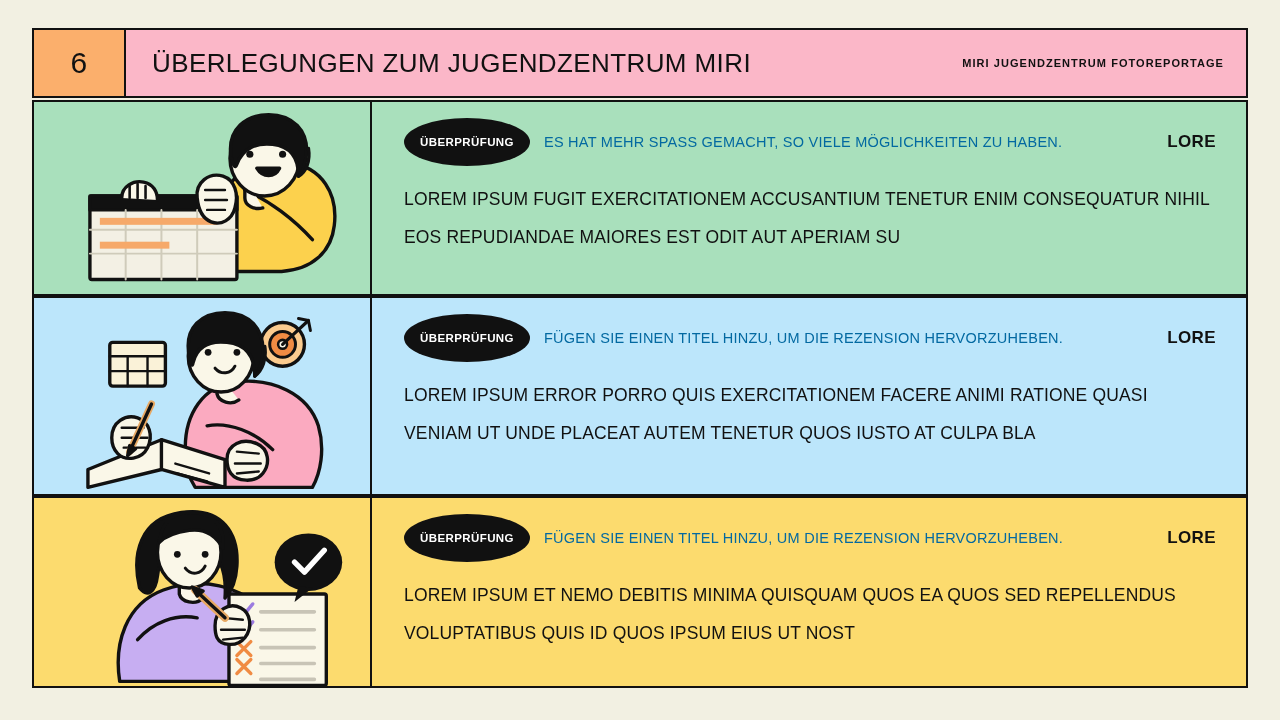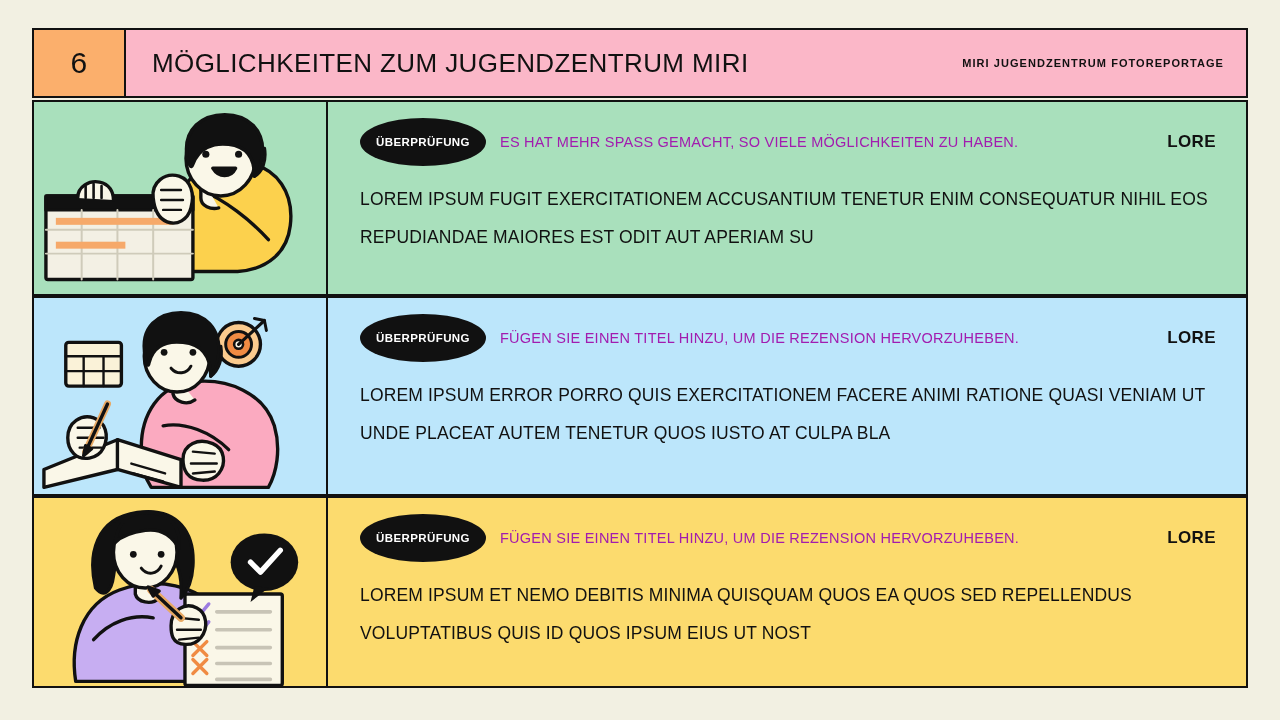--- a/index.html
+++ b/index.html
@@ -71,20 +71,21 @@
   }
 
   
   .row {
     position: absolute;
     left: 32px;
     width: 1216px;
     display: flex;
     box-sizing: border-box;
     border: 2px solid #111111;
+    padding-left: 44px;
   }
   #row-0 { top: 100px;  height: 196px; }
   #row-1 { top: 296px;  height: 200px; }
   #row-2 { top: 496px;  height: 192px; }
 
   .row-art {
     width: 294px;
     border-right: 2px solid #111111;
     box-sizing: border-box;
     position: relative;
@@ -122,21 +123,21 @@
     color: #FFFFFF;
     font-size: 11.5px;
     font-weight: 700;
     letter-spacing: 0.4px;
     white-space: nowrap;
   }
   .headline-text {
     flex: 1;
     font-size: 14.5px;
     font-weight: 400;
-    color: #a21caf;
+    color: #0369a1;
     letter-spacing: 0.25px;
     white-space: nowrap;
     overflow: hidden;
   }
   .rating {
     font-size: 17px;
     font-weight: 700;
     color: #111111;
     letter-spacing: 0.4px;
     flex-shrink: 0;
@@ -154,21 +155,21 @@
 </head>
 <body>
 
 <div id="slide">
 
   <div class="header">
     <div class="header-number">
       <span>6</span>
     </div>
     <div class="header-bar">
-      <div class="header-title">MÖGLICHKEITEN ZUM JUGENDZENTRUM MIRI</div>
+      <div class="header-title">ÜBERLEGUNGEN ZUM JUGENDZENTRUM MIRI</div>
       <div class="header-kicker">MIRI JUGENDZENTRUM FOTOREPORTAGE</div>
     </div>
   </div>
 
   <div class="row" id="row-0" style="background:#A9E0BC;">
     <div class="row-art" style="background:#A9E0BC;">
       <svg viewBox="0 0 294 192" xmlns="http://www.w3.org/2000/svg">
         <g fill="none" stroke="#111" stroke-width="3.4" stroke-linecap="round" stroke-linejoin="round">
 
           <path d="M140 112 C148 70 182 56 212 60 C246 65 262 92 258 124 C255 150 236 168 205 170 L150 170 C142 158 138 134 140 112 Z" fill="#FCD14D"></path>

